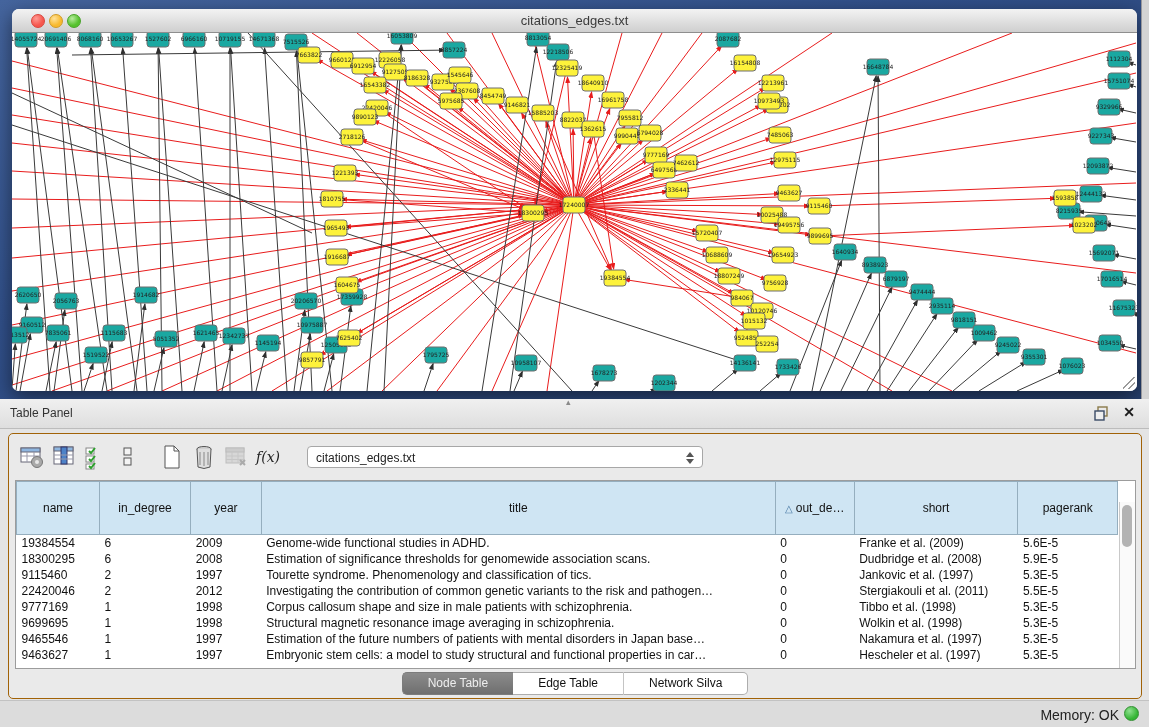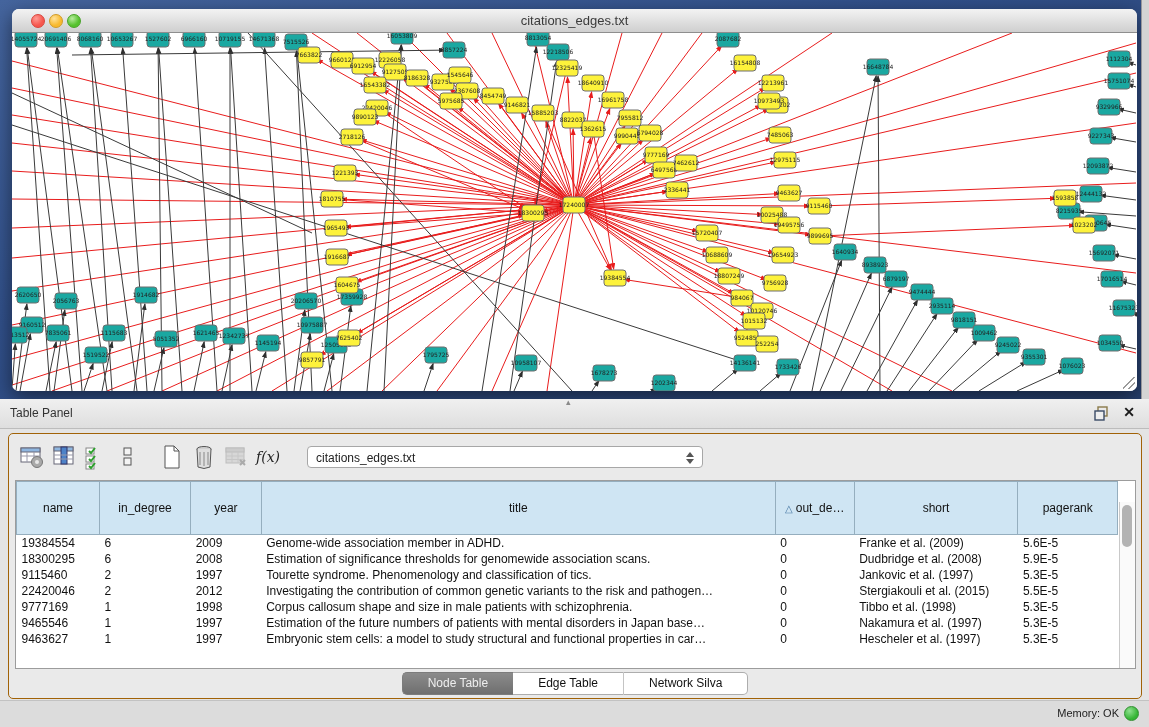--- a/index.html
+++ b/index.html
@@ -46,21 +46,21 @@
   .vthumb{position:absolute;left:2px;top:3px;width:10px;height:42px;border-radius:6px;background:#b3b3b3;}
   
   .tabbar{position:absolute;left:0;right:0;top:238px;display:flex;justify-content:center;}
   .seg{height:21px;line-height:21px;font-size:12px;padding:0 25px;background:#fff;border-top:1px solid #adadad;border-bottom:1px solid #adadad;color:#111;}
   .seg.first{border-left:1px solid #adadad;border-radius:5px 0 0 5px;}
   .seg.last{border-right:1px solid #adadad;border-radius:0 5px 5px 0;}
   .seg.sel{background:linear-gradient(#8b8b8b,#6f6f6f);color:#eee;border-color:#7c7c7c;}
   .seg.div{border-left:1px solid #c4c4c4;}
   
   .statusbar{position:absolute;left:0;bottom:0;width:1149px;height:26px;background:#dcdcdc;border-top:1px solid #c2c2c2;}
-  .mem{position:absolute;right:30px;top:6px;font-size:11px;color:#222;}
+  .mem{position:absolute;right:30px;top:6px;font-size:14px;color:#222;}
   .memdot{position:absolute;right:10px;top:5px;width:13px;height:13px;border-radius:50%;background:radial-gradient(circle at 35% 30%,#8fe08f,#35b535 65%);border:1px solid #2e8f2e;}
 </style>
 </head>
 <body>
 
 <div class="screen">
 
   <div class="network-area">
     <div class="mac-window">
       <div class="titlebar">
@@ -856,21 +856,21 @@
                 <th><span class="sort-tri">△</span>out_de…</th>
                 <th>short</th>
                 <th>pagerank</th>
               </tr>
             </thead>
           <tbody id="tbody">
               <tr>
                 <td>19384554</td>
                 <td>6</td>
                 <td>2009</td>
-                <td>Genome-wide association member in ADHD.</td>
+                <td>Genome-wide functional studies in ADHD.</td>
                 <td>0</td>
                 <td>Franke et al. (2009)</td>
                 <td>5.6E-5</td>
               </tr>
               <tr>
                 <td>18300295</td>
                 <td>6</td>
                 <td>2008</td>
                 <td>Estimation of significance thresholds for genomewide association scans.</td>
                 <td>0</td>
@@ -885,30 +885,39 @@
                 <td>0</td>
                 <td>Jankovic et al. (1997)</td>
                 <td>5.3E-5</td>
               </tr>
               <tr>
                 <td>22420046</td>
                 <td>2</td>
                 <td>2012</td>
                 <td>Investigating the contribution of common genetic variants to the risk and pathogen…</td>
                 <td>0</td>
-                <td>Stergiakouli et al. (2015)</td>
+                <td>Stergiakouli et al. (2011)</td>
                 <td>5.5E-5</td>
               </tr>
               <tr>
                 <td>9777169</td>
                 <td>1</td>
                 <td>1998</td>
                 <td>Corpus callosum shape and size in male patients with schizophrenia.</td>
                 <td>0</td>
                 <td>Tibbo et al. (1998)</td>
+                <td>5.3E-5</td>
+              </tr>
+              <tr>
+                <td>9699695</td>
+                <td>1</td>
+                <td>1998</td>
+                <td>Structural magnetic resonance image averaging in schizophrenia.</td>
+                <td>0</td>
+                <td>Wolkin et al. (1998)</td>
                 <td>5.3E-5</td>
               </tr>
               <tr>
                 <td>9465546</td>
                 <td>1</td>
                 <td>1997</td>
                 <td>Estimation of the future numbers of patients with mental disorders in Japan base…</td>
                 <td>0</td>
                 <td>Nakamura et al. (1997)</td>
                 <td>5.3E-5</td>

